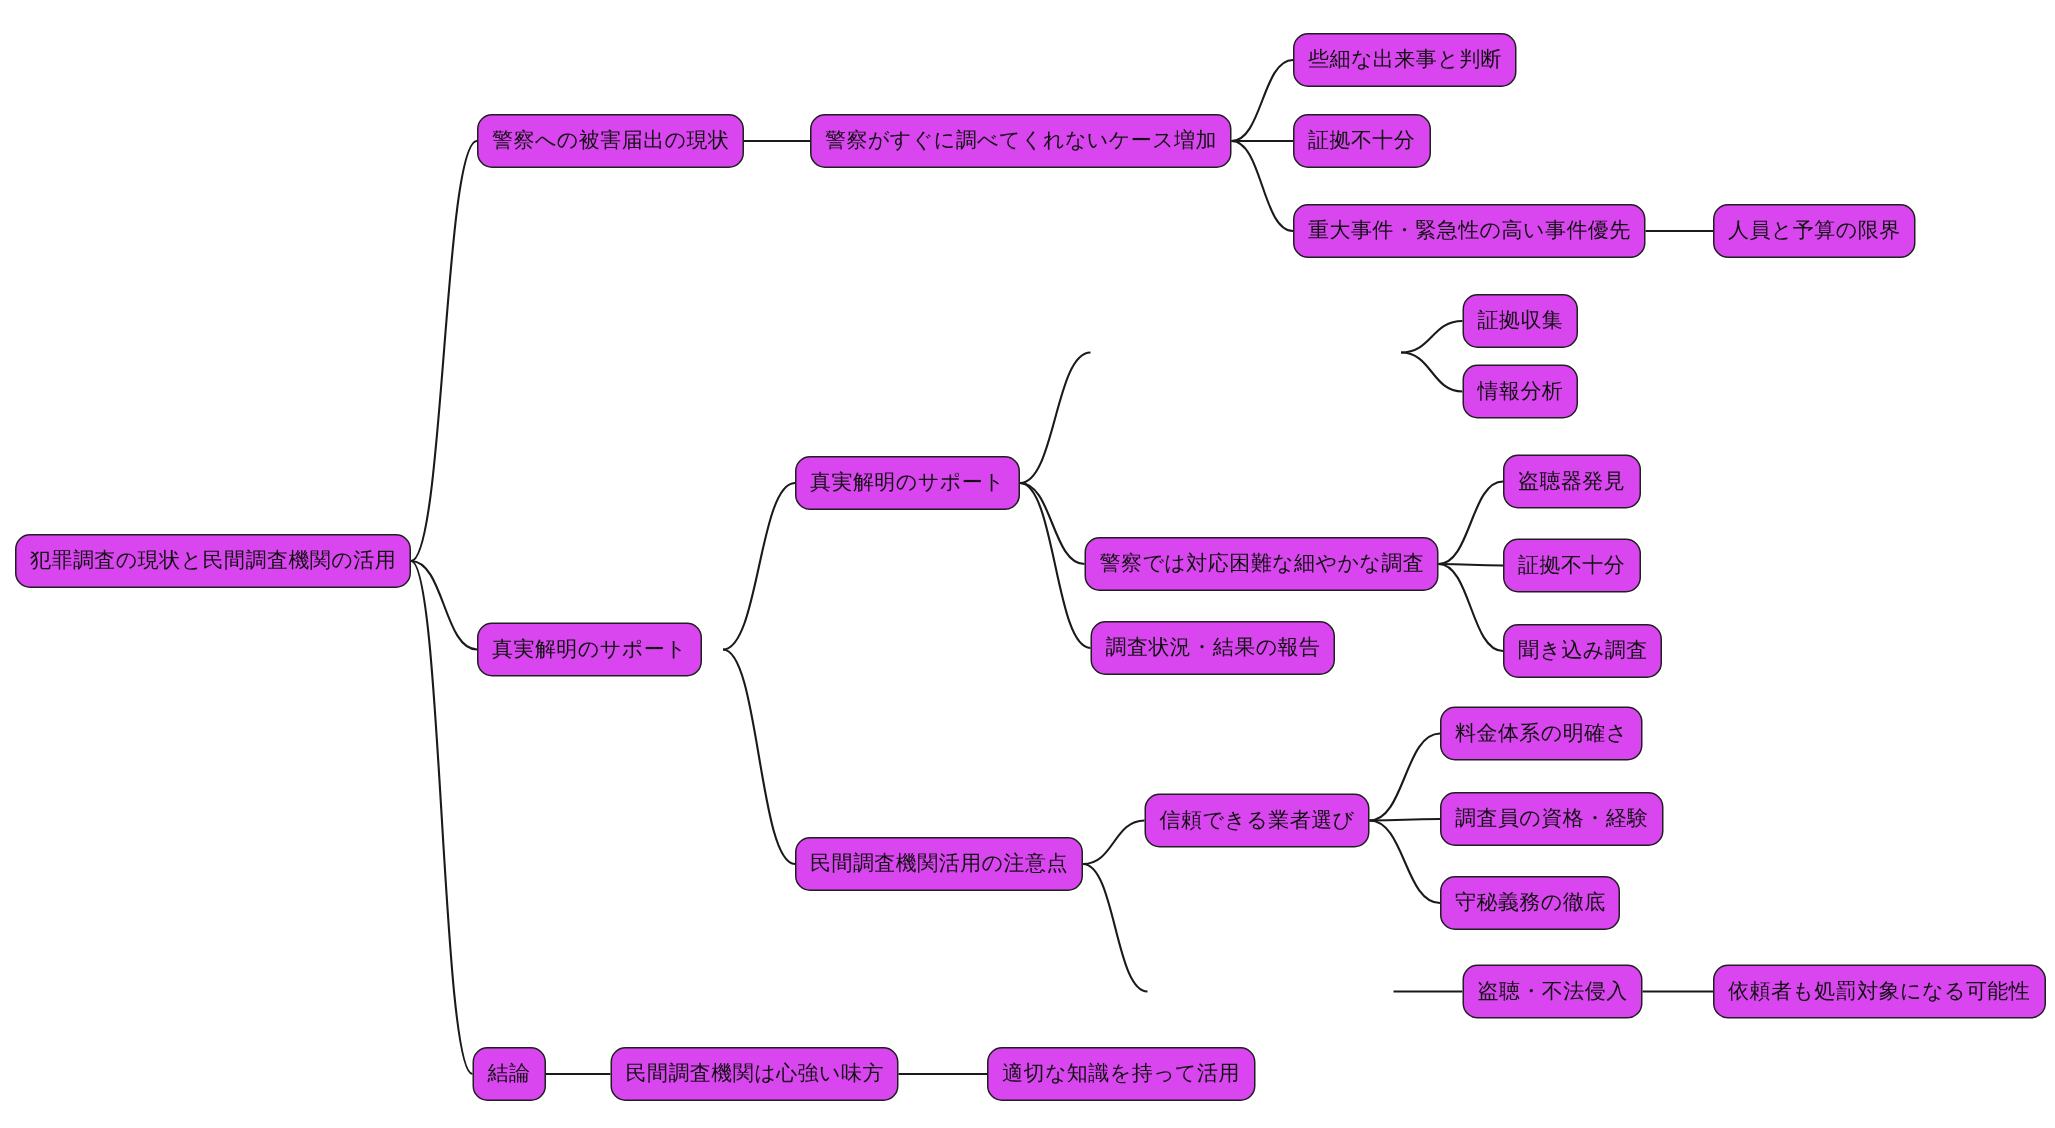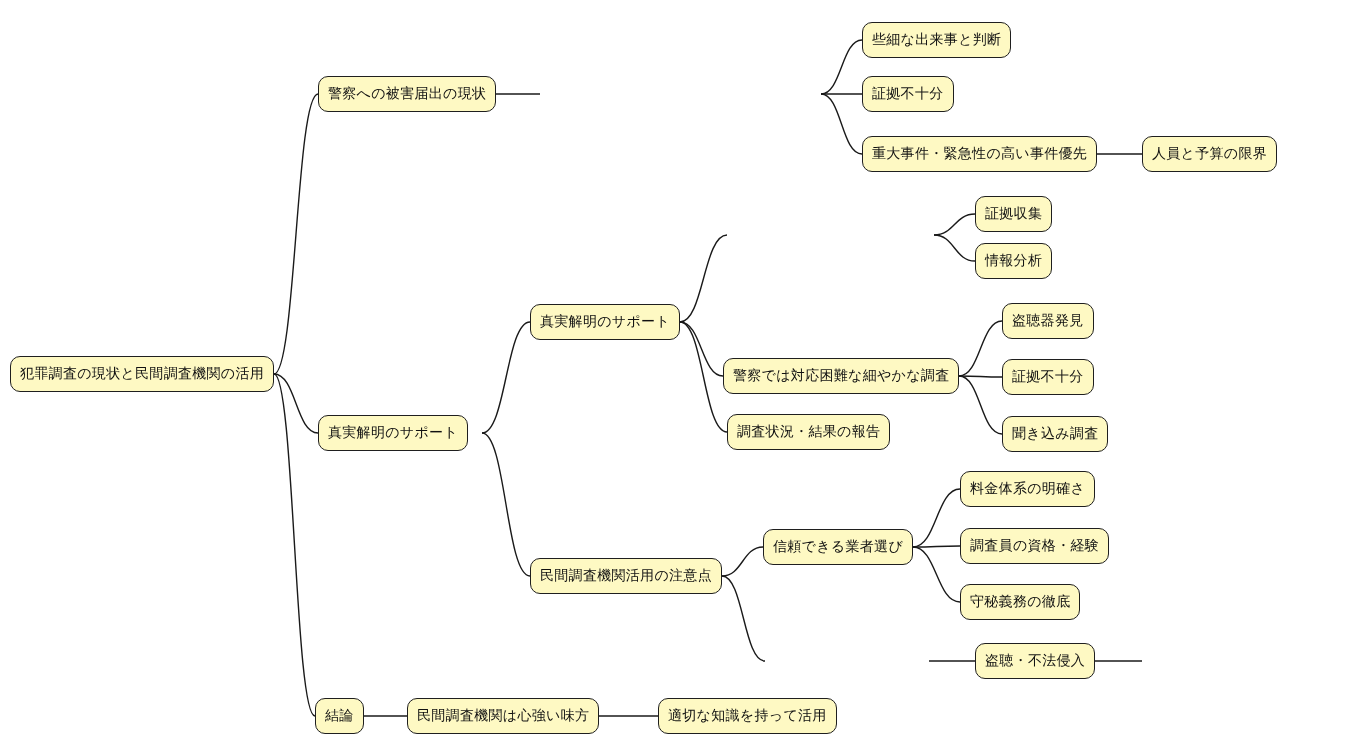--- a/index.html
+++ b/index.html
@@ -18,21 +18,21 @@
   }
   .node {
     position: absolute;
     height: 36px;
     box-sizing: border-box;
     display: flex;
     align-items: center;
     padding: 0 9px;
     border: 1.6px solid #1f1f1f;
     border-radius: 10px;
-    background: #fef9c3;
+    background: #d946ef;
     color: #111111;
     font-size: 14px;
     white-space: nowrap;
     letter-spacing: 0.3px;
   }
 </style>
 </head>
 <body>
 
 <div id="canvas">
@@ -61,35 +61,37 @@
       <path d="M722,576 C743.5,576 743.5,661 765,661" fill="none" stroke="#1a1a1a" stroke-width="1.4"></path>
       <path d="M929,661 C952,661 952,661 975,661" fill="none" stroke="#1a1a1a" stroke-width="1.4"></path>
       <path d="M1095,661 C1118.5,661 1118.5,661 1142,661" fill="none" stroke="#1a1a1a" stroke-width="1.4"></path>
       <path d="M274,374 C294.5,374 294.5,716 315,716" fill="none" stroke="#1a1a1a" stroke-width="1.4"></path>
       <path d="M364,716 C385.5,716 385.5,716 407,716" fill="none" stroke="#1a1a1a" stroke-width="1.4"></path>
       <path d="M599,716 C628.5,716 628.5,716 658,716" fill="none" stroke="#1a1a1a" stroke-width="1.4"></path>
     </svg>
 
   <div class="node" style="left:10px;   top:356px">犯罪調査の現状と民間調査機関の活用</div>
   <div class="node" style="left:318px;  top:76px">警察への被害届出の現状</div>
+  <div class="node" style="left:540px;  top:76px">警察がすぐに調べてくれないケース増加</div>
   <div class="node" style="left:862px;  top:22px">些細な出来事と判断</div>
   <div class="node" style="left:862px;  top:76px">証拠不十分</div>
   <div class="node" style="left:862px;  top:136px">重大事件・緊急性の高い事件優先</div>
   <div class="node" style="left:1142px; top:136px">人員と予算の限界</div>
   <div class="node" style="left:318px;  top:415px">真実解明のサポート</div>
   <div class="node" style="left:530px;  top:304px">真実解明のサポート</div>
   <div class="node" style="left:975px;  top:196px">証拠収集</div>
   <div class="node" style="left:975px;  top:243px">情報分析</div>
   <div class="node" style="left:723px;  top:358px">警察では対応困難な細やかな調査</div>
   <div class="node" style="left:1002px; top:303px">盗聴器発見</div>
   <div class="node" style="left:1002px; top:359px">証拠不十分</div>
   <div class="node" style="left:1002px; top:416px">聞き込み調査</div>
   <div class="node" style="left:727px;  top:414px">調査状況・結果の報告</div>
   <div class="node" style="left:530px;  top:558px">民間調査機関活用の注意点</div>
   <div class="node" style="left:763px;  top:529px">信頼できる業者選び</div>
   <div class="node" style="left:960px;  top:471px">料金体系の明確さ</div>
   <div class="node" style="left:960px;  top:528px">調査員の資格・経験</div>
   <div class="node" style="left:960px;  top:584px">守秘義務の徹底</div>
   <div class="node" style="left:975px;  top:643px">盗聴・不法侵入</div>
+  <div class="node" style="left:1142px; top:643px">依頼者も処罰対象になる可能性</div>
   <div class="node" style="left:315px;  top:698px">結論</div>
   <div class="node" style="left:407px;  top:698px">民間調査機関は心強い味方</div>
   <div class="node" style="left:658px;  top:698px">適切な知識を持って活用</div>
 </div>
 
 </body></html>

